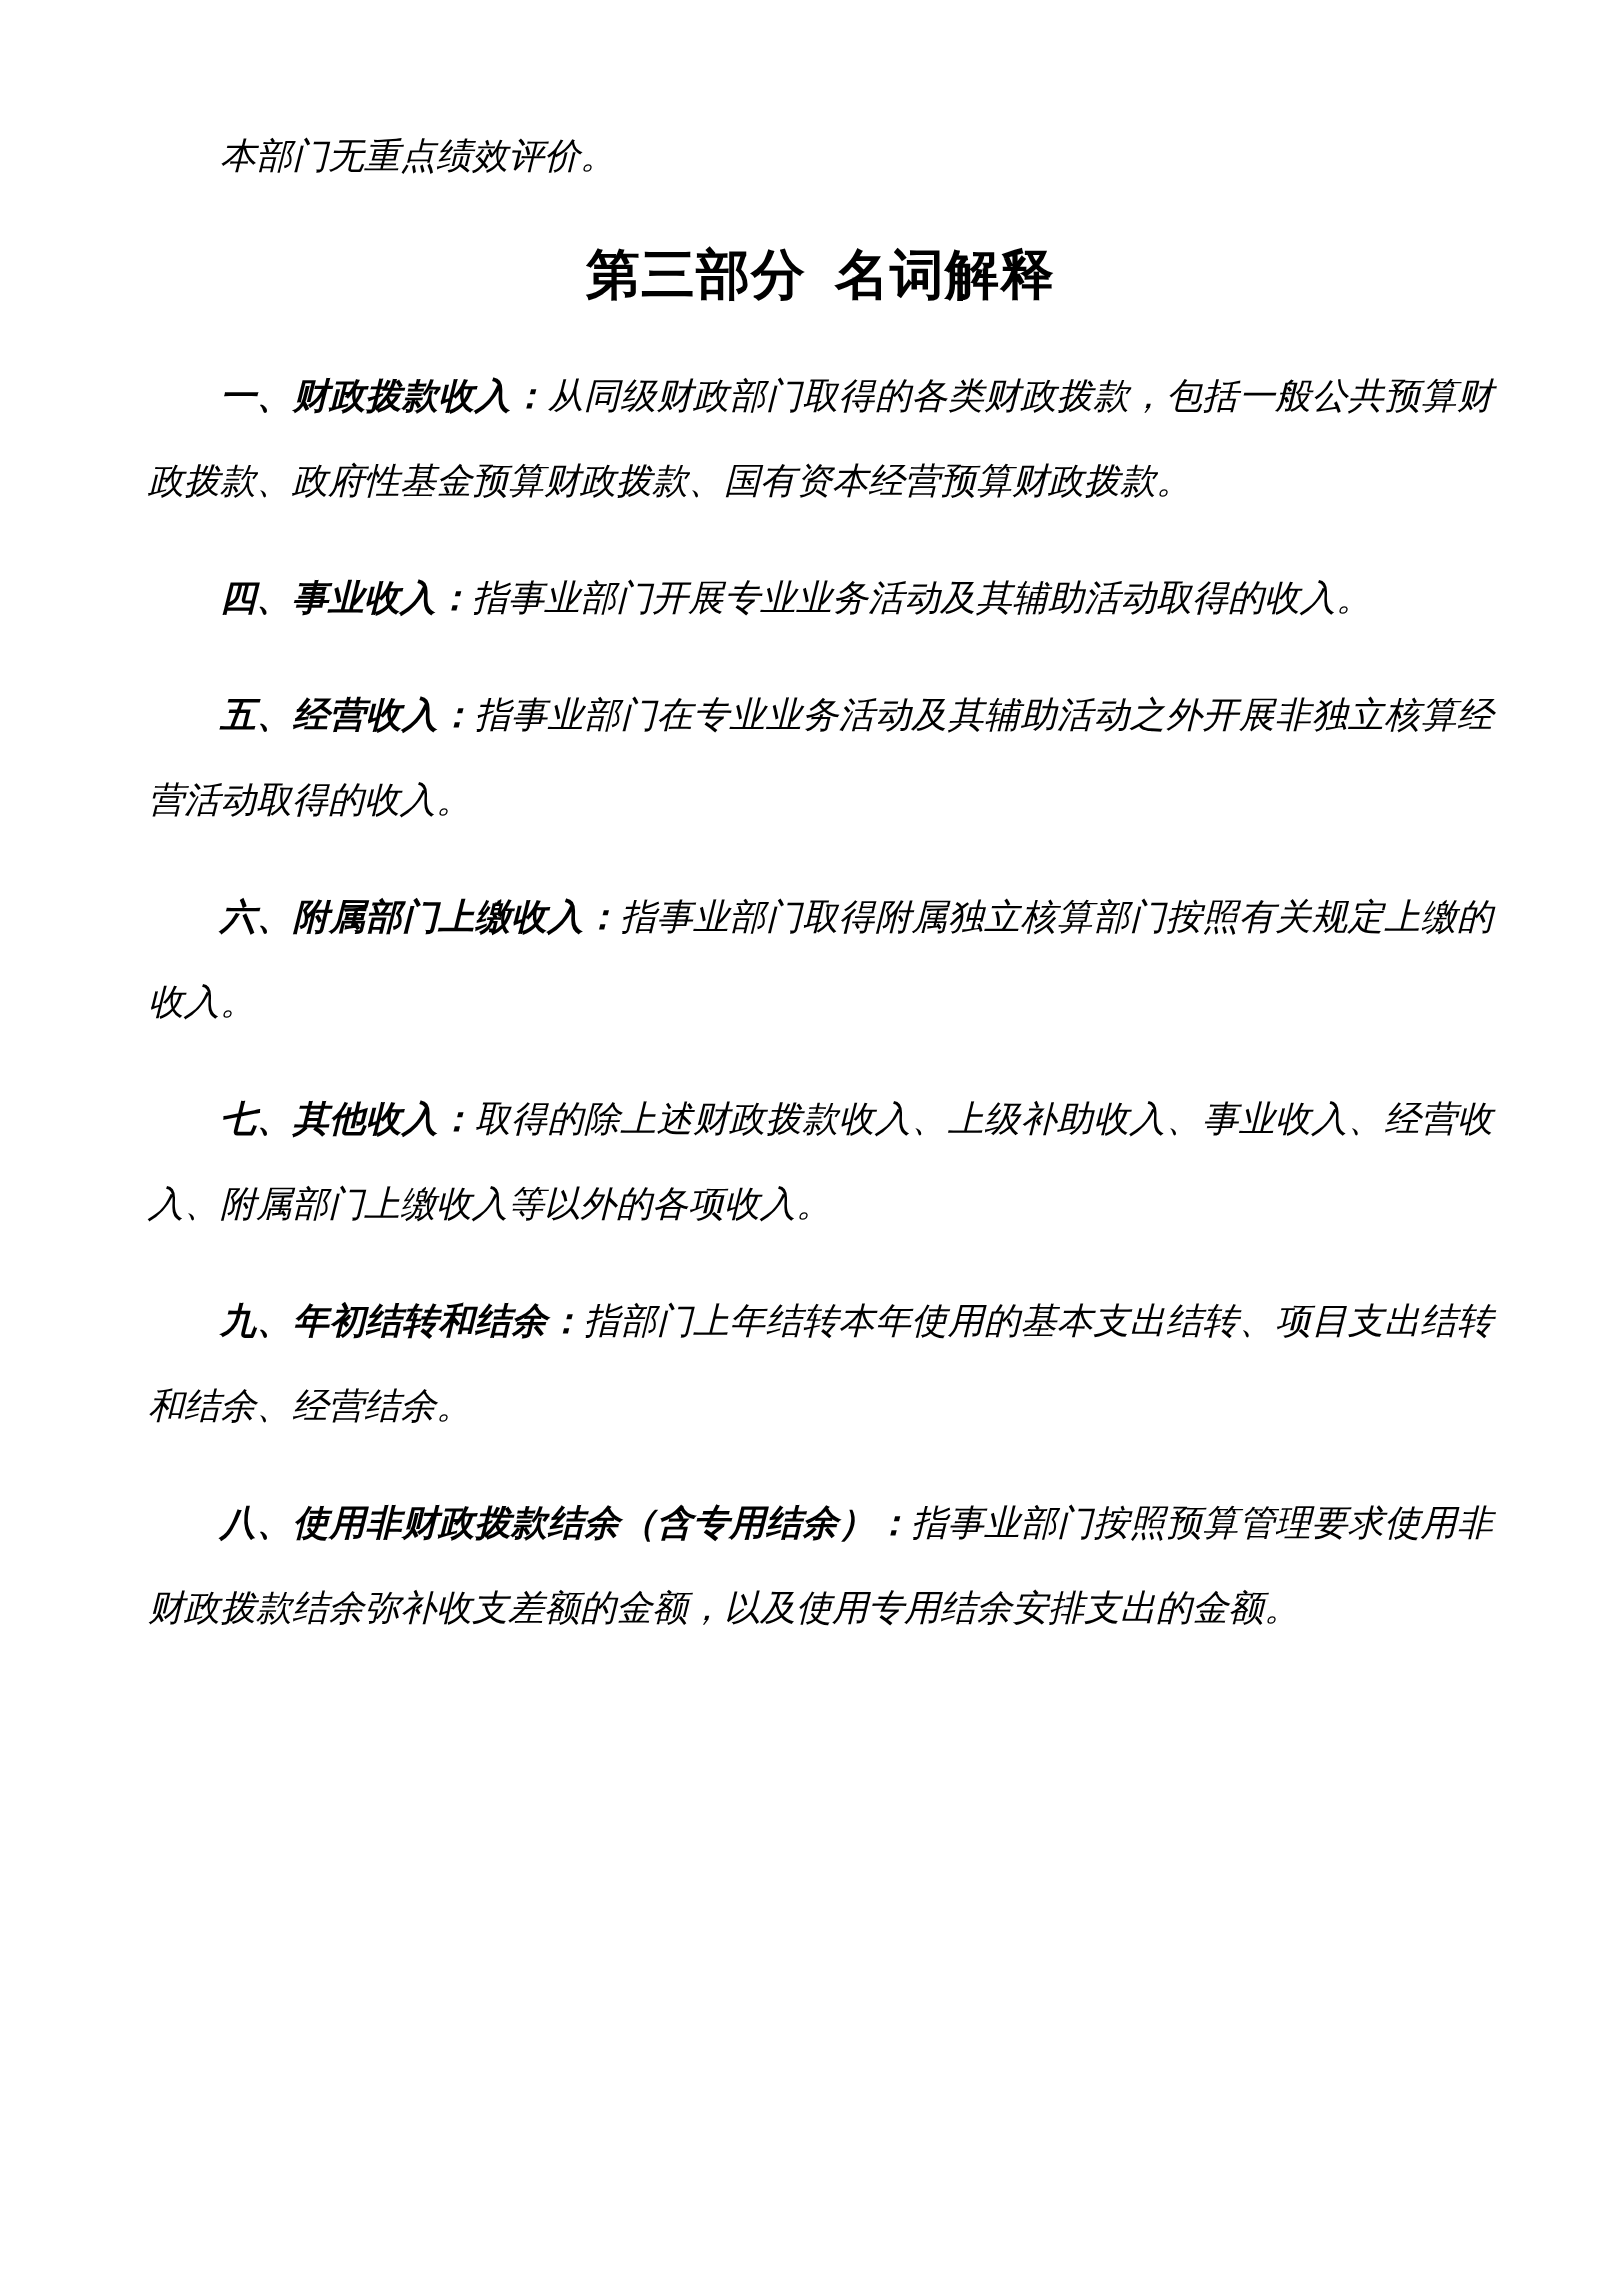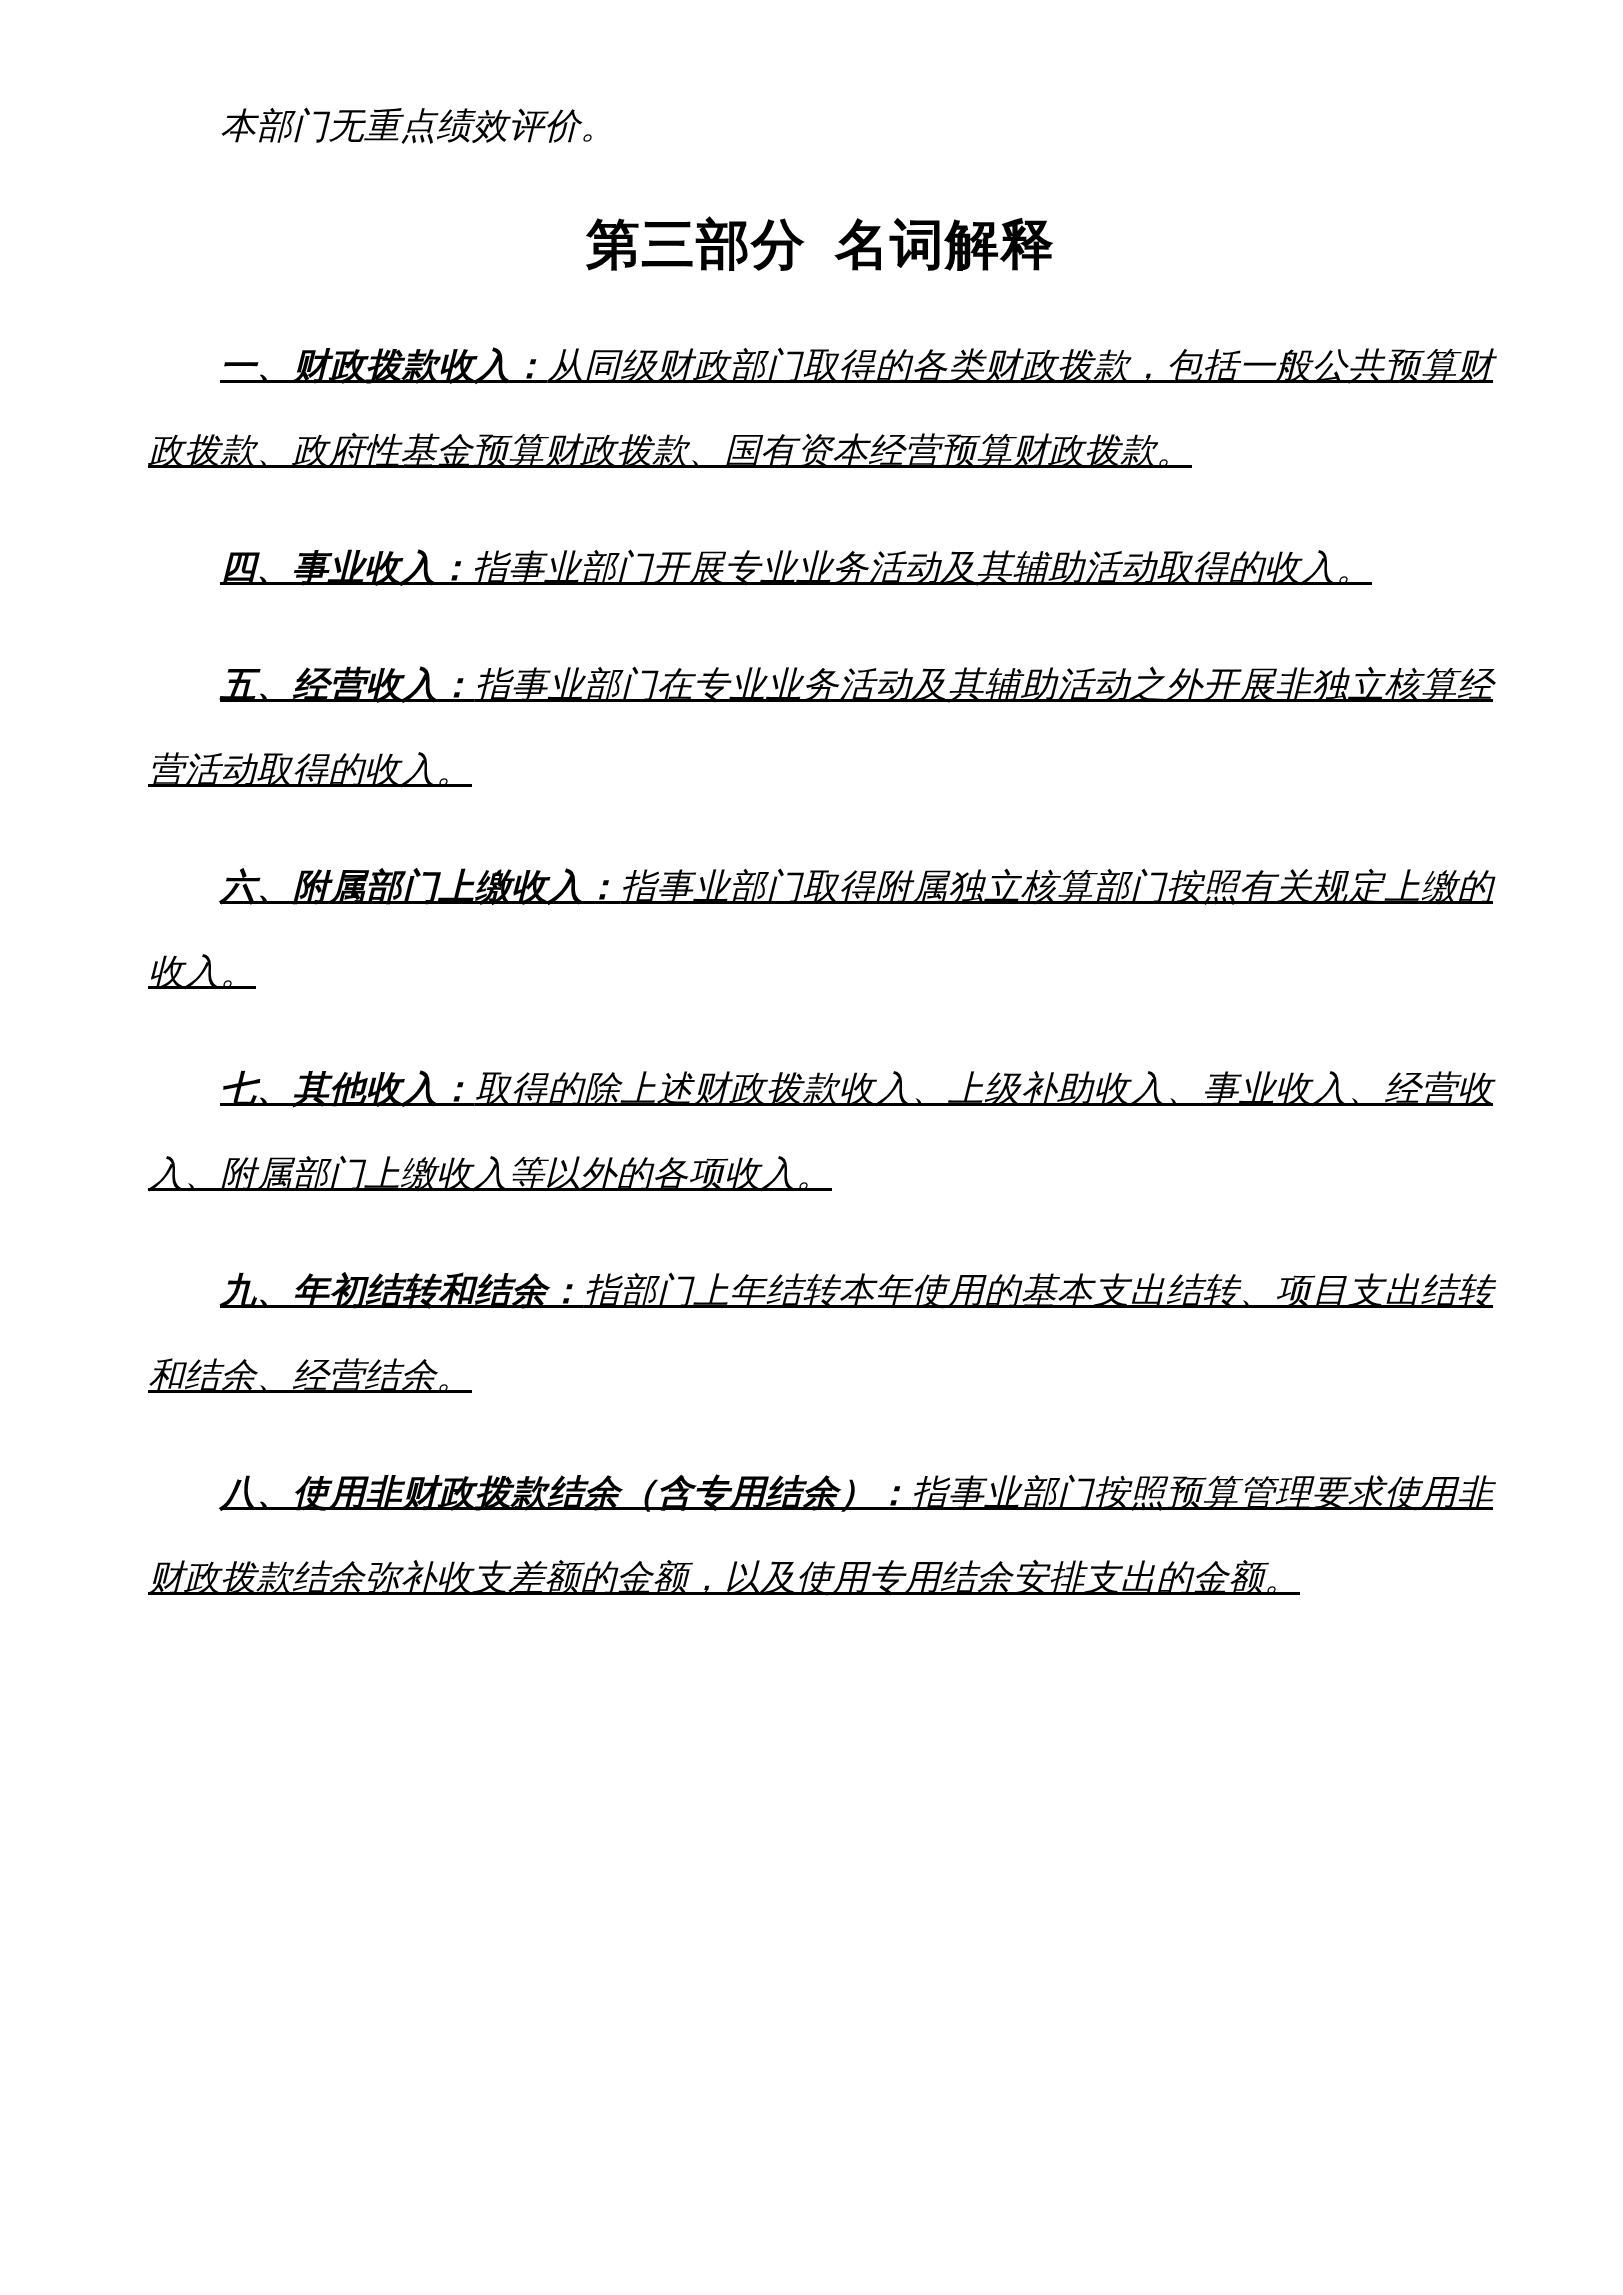--- a/index.html
+++ b/index.html
@@ -7,37 +7,36 @@
     padding: 0;
     background: #ffffff;
   }
   .page {
     position: relative;
     width: 1623px;
     height: 2295px;
     box-sizing: border-box;
     background: #ffffff;
     color: #000000;
-    padding: 84px 130px 0 148px;
+    padding: 114px 130px 0 148px;
     font-family: "Liberation Serif", serif;
     overflow: hidden;
   }
   .intro, .term {
     font-size: 36px;
     line-height: 85px;
     letter-spacing: 0;
     text-indent: 2em;
     text-align: justify;
     margin: 0;
     font-style: italic; 
     font-weight: normal;
   }
   .term {
     margin-bottom: 32px;
-    text-decoration: underline;
   }
   .term .lead {
     font-weight: bold;
   }
   .heading {
     font-size: 54px;
     line-height: 84px;
     font-weight: bold;
     font-style: normal;
     text-align: center;

